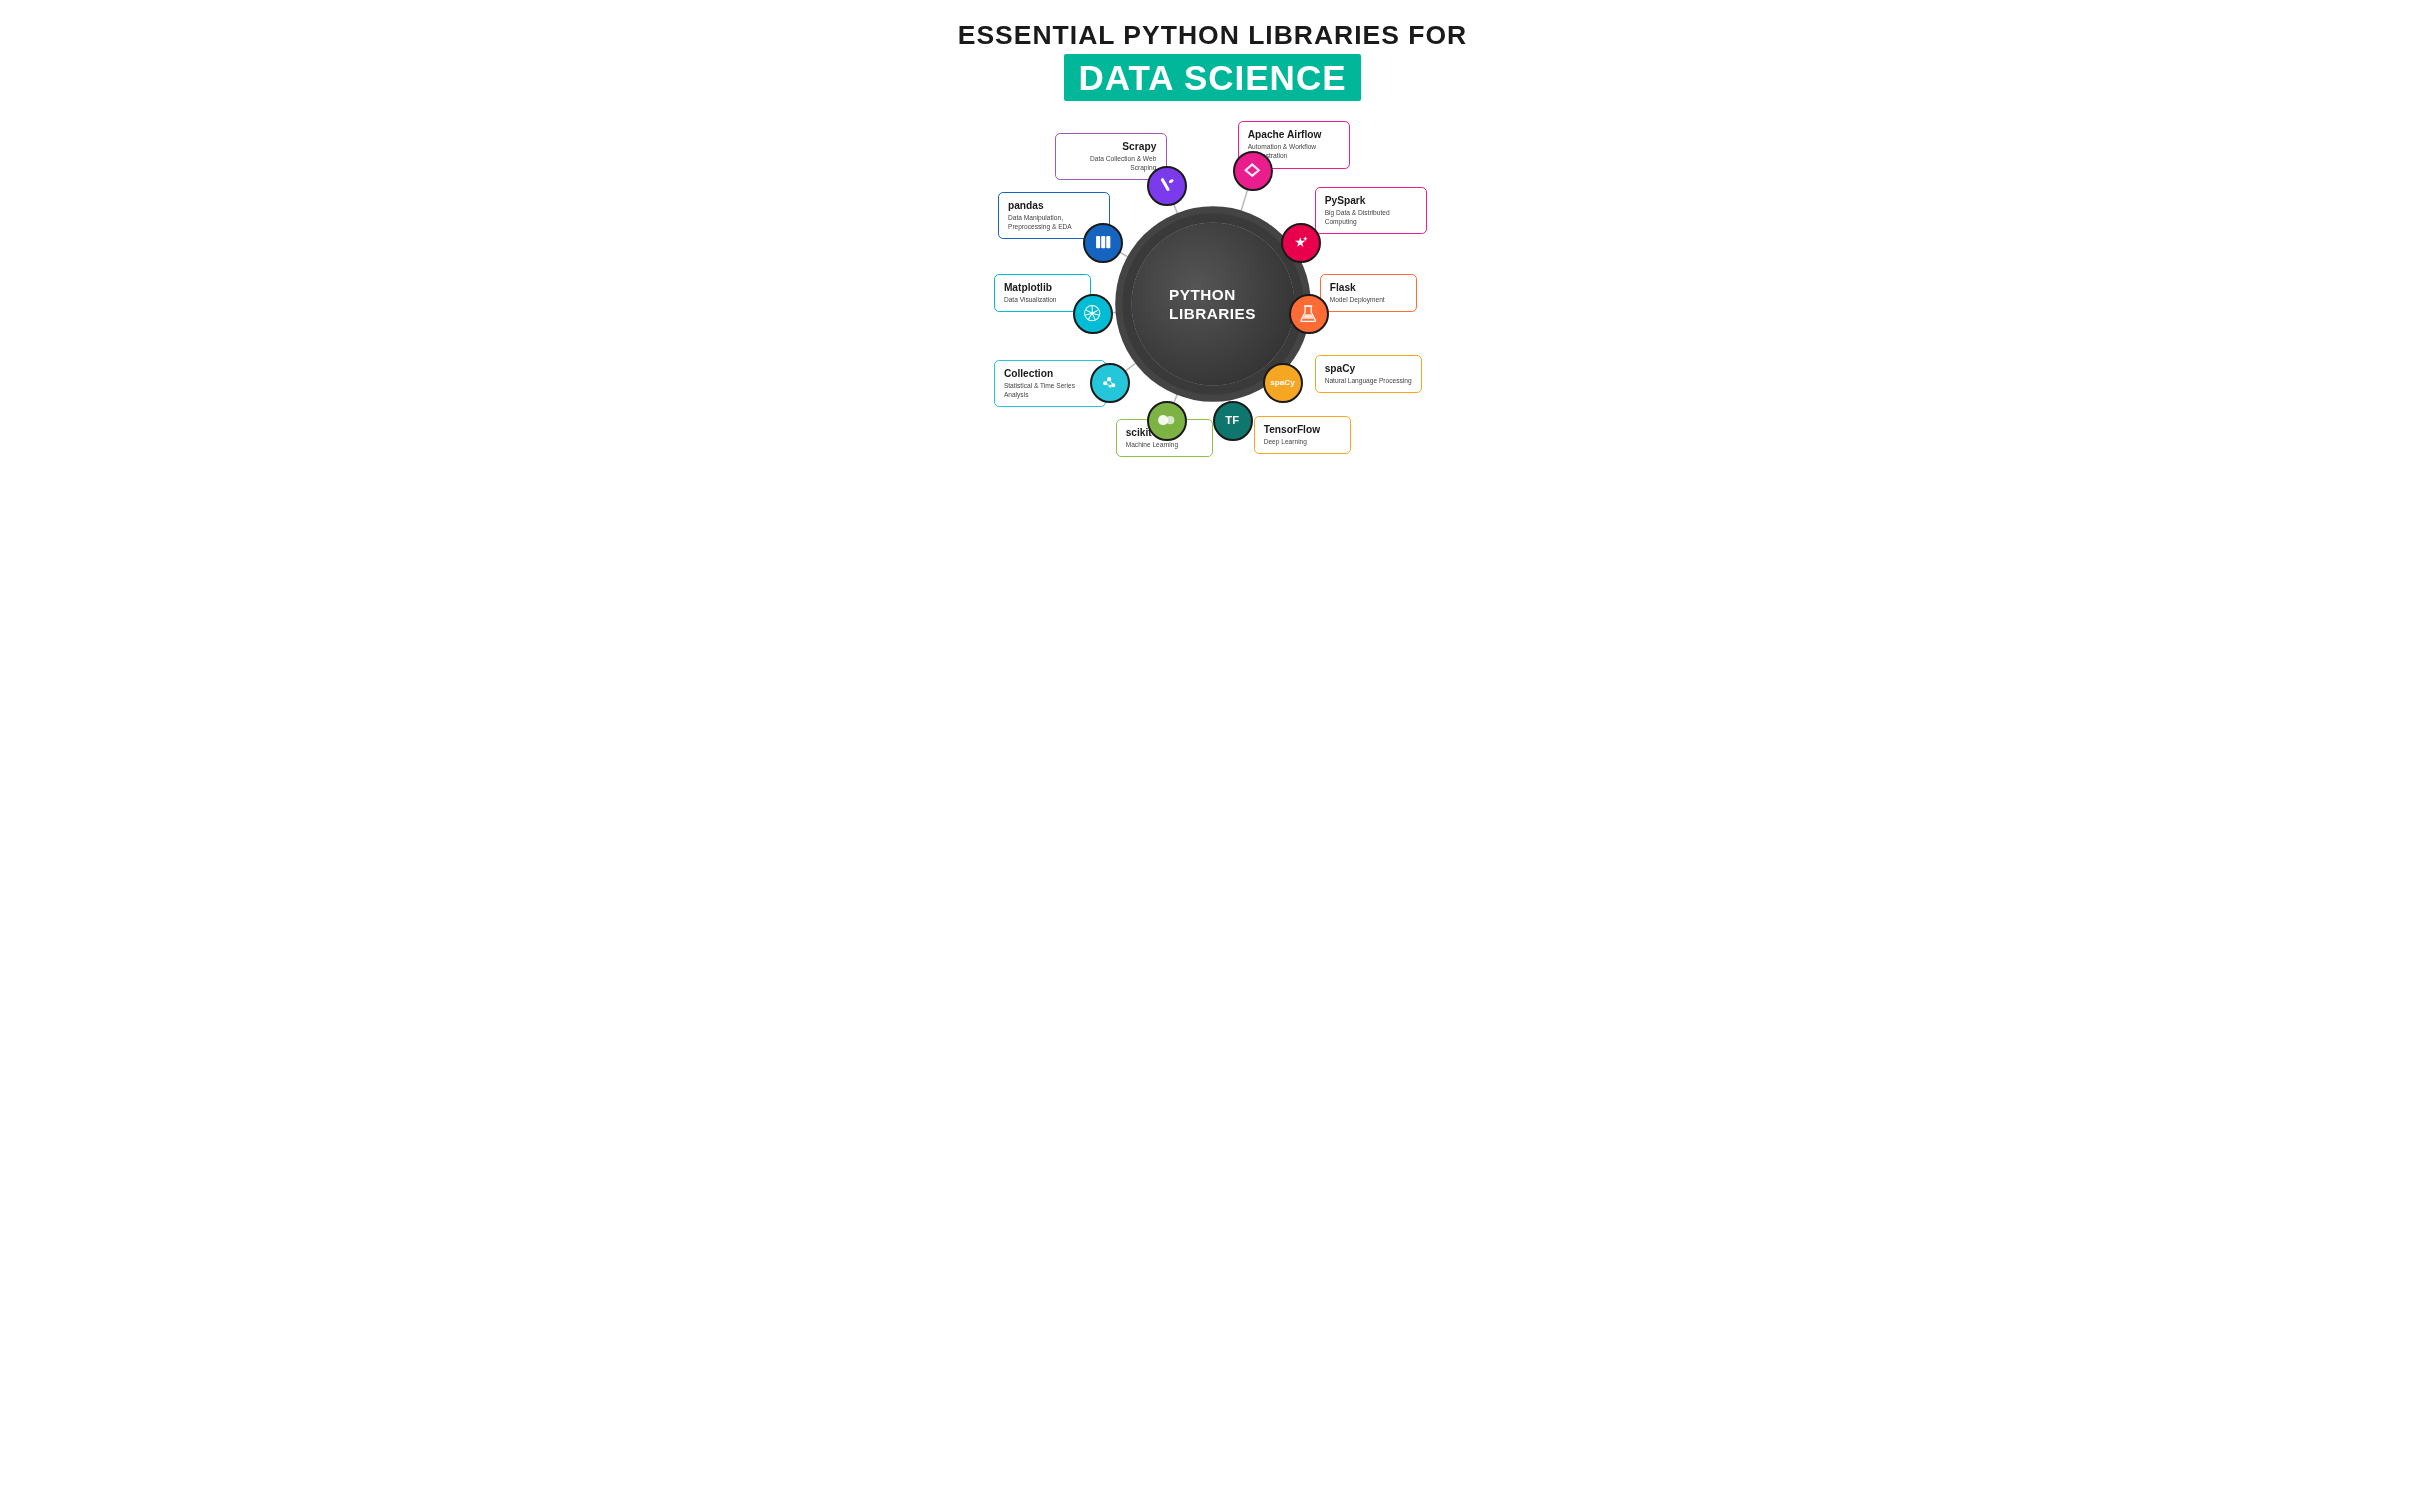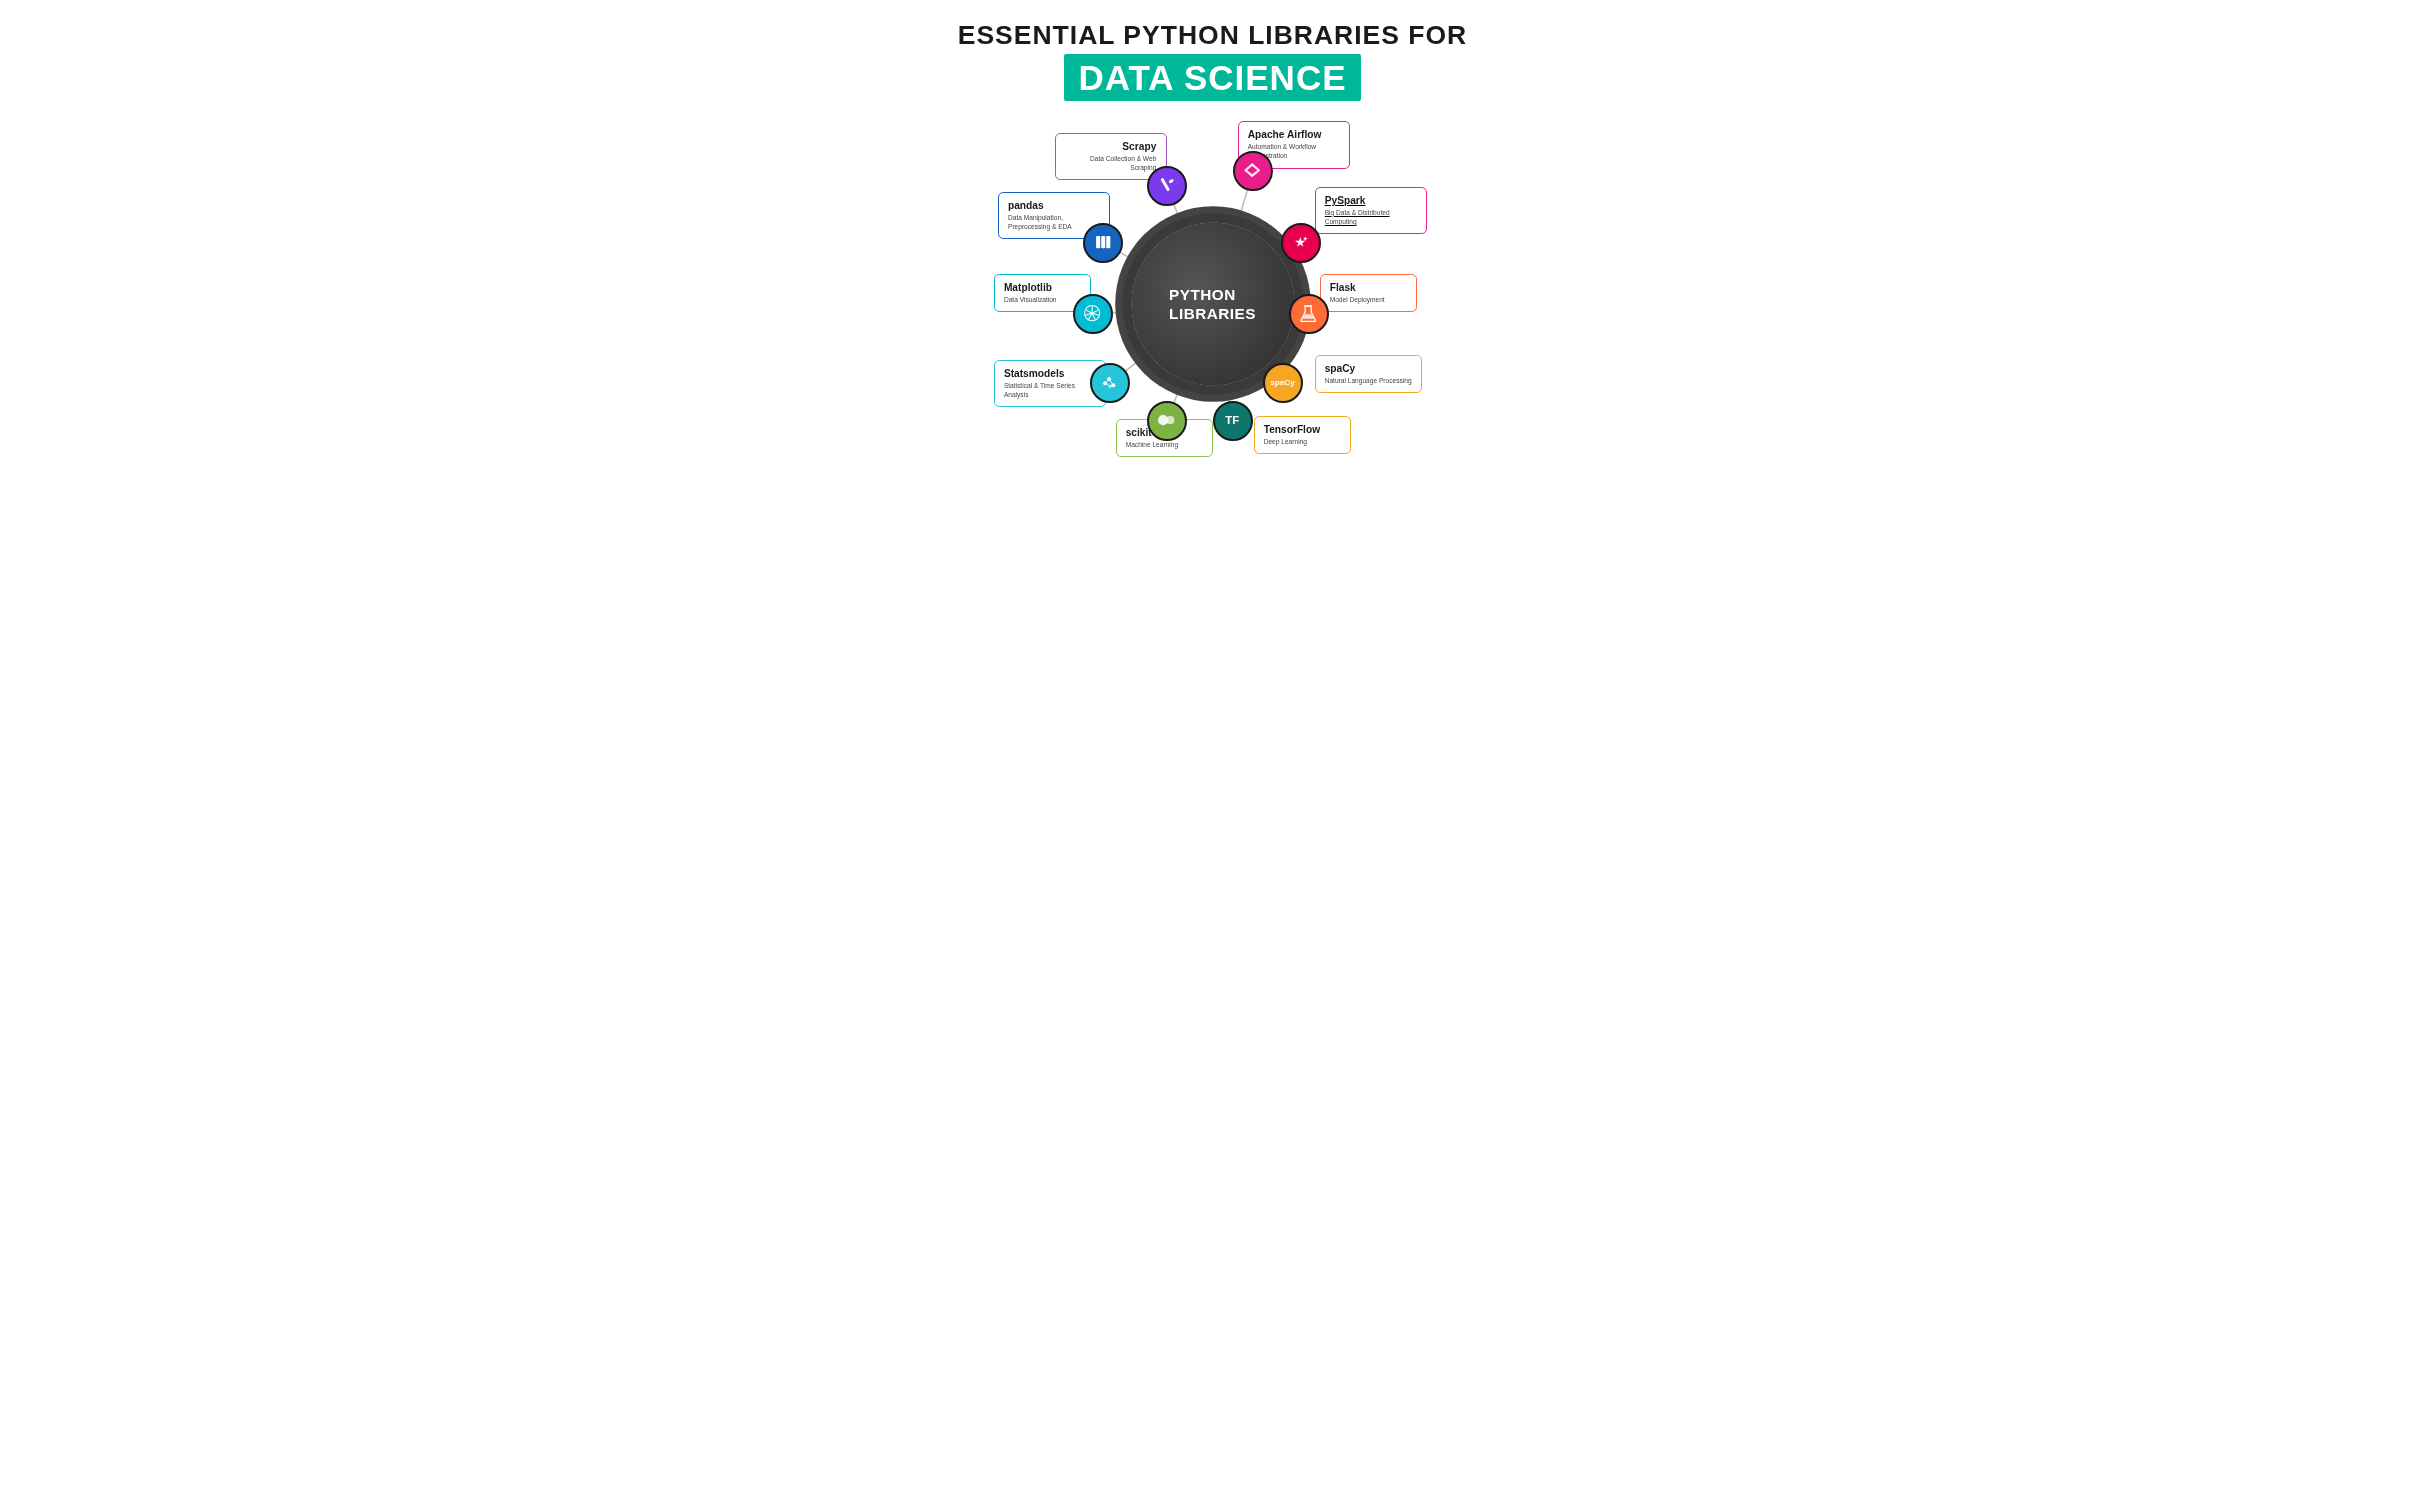--- a/index.html
+++ b/index.html
@@ -144,21 +144,21 @@
     .ic-spacy { background: #f5a623; top: 257px; left: 279px; }
     .ic-tensorflow { background: #f0bc00; top: 295px; left: 229px; }
     .ic-sklearn { background: #7cb342; top: 295px; left: 163px; }
     .ic-statsmodels { background: #26c6da; top: 257px; left: 106px; }
     .ic-matplotlib { background: #00bcd4; top: 188px; left: 89px; }
     .ic-pandas { background: #1565c0; top: 117px; left: 99px; }
 
     
     .pos-scrapy { top: 27px; left: 71px; text-align: right; }
     .pos-airflow { top: 15.3px; left: 254px; }
-    .pos-pyspark { top: 81px; left: 331px; text-decoration: underline; }
+    .pos-pyspark { top: 81px; left: 331px; }
     .pos-flask { top: 168px; left: 336px; }
     .pos-spacy { top: 249px; left: 331px; }
     .pos-tensorflow { top: 310px; left: 270px; }
     .pos-sklearn { top: 313px; left: 132px; }
     .pos-statsmodels { top: 254px; left: 10.2px; }
     .pos-matplotlib { top: 168px; left: 10.2px; }
     .pos-pandas { top: 86px; left: 14.3px; }
 
     
     .ic-icon {
@@ -315,21 +315,21 @@
     <div class="lib-name">TensorFlow</div>
     <div class="lib-desc">Deep Learning</div>
   </div>
 
   <div class="lib-card card-sklearn pos-sklearn">
     <div class="lib-name">scikit-learn</div>
     <div class="lib-desc">Machine Learning</div>
   </div>
 
   <div class="lib-card card-statsmodels pos-statsmodels">
-    <div class="lib-name">Statsmodels</div>
+    <div class="lib-name">Collection</div>
     <div class="lib-desc">Statistical &amp; Time Series Analysis</div>
   </div>
 
   <div class="lib-card card-matplotlib pos-matplotlib">
     <div class="lib-name">Matplotlib</div>
     <div class="lib-desc">Data Visualization</div>
   </div>
 
   <div class="lib-card card-pandas pos-pandas">
     <div class="lib-name">pandas</div>

